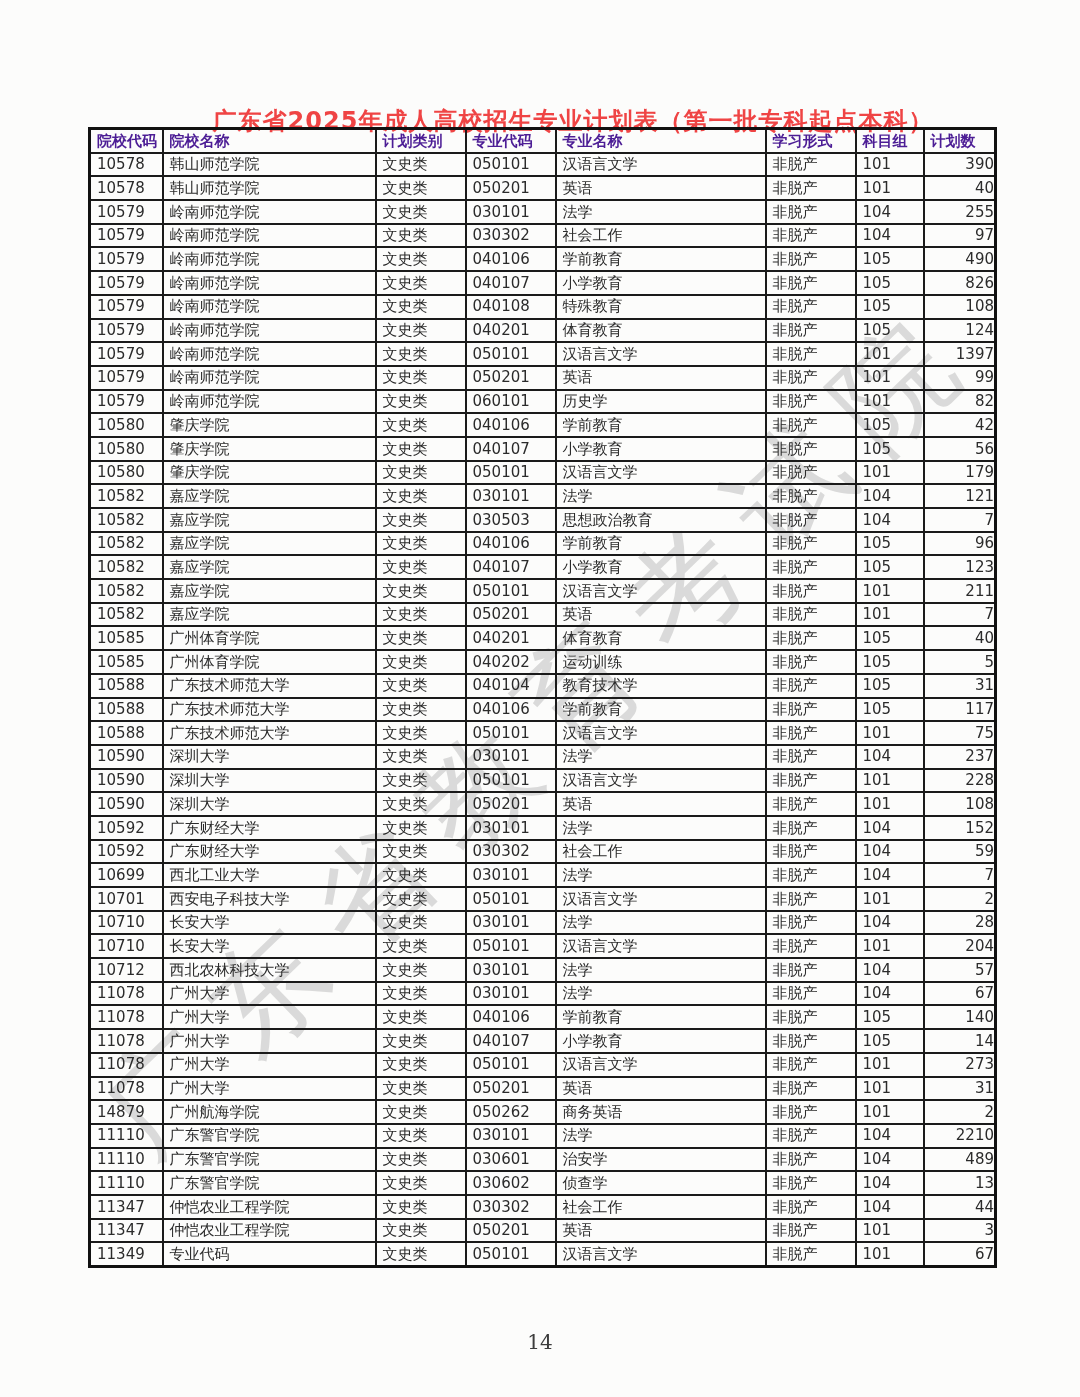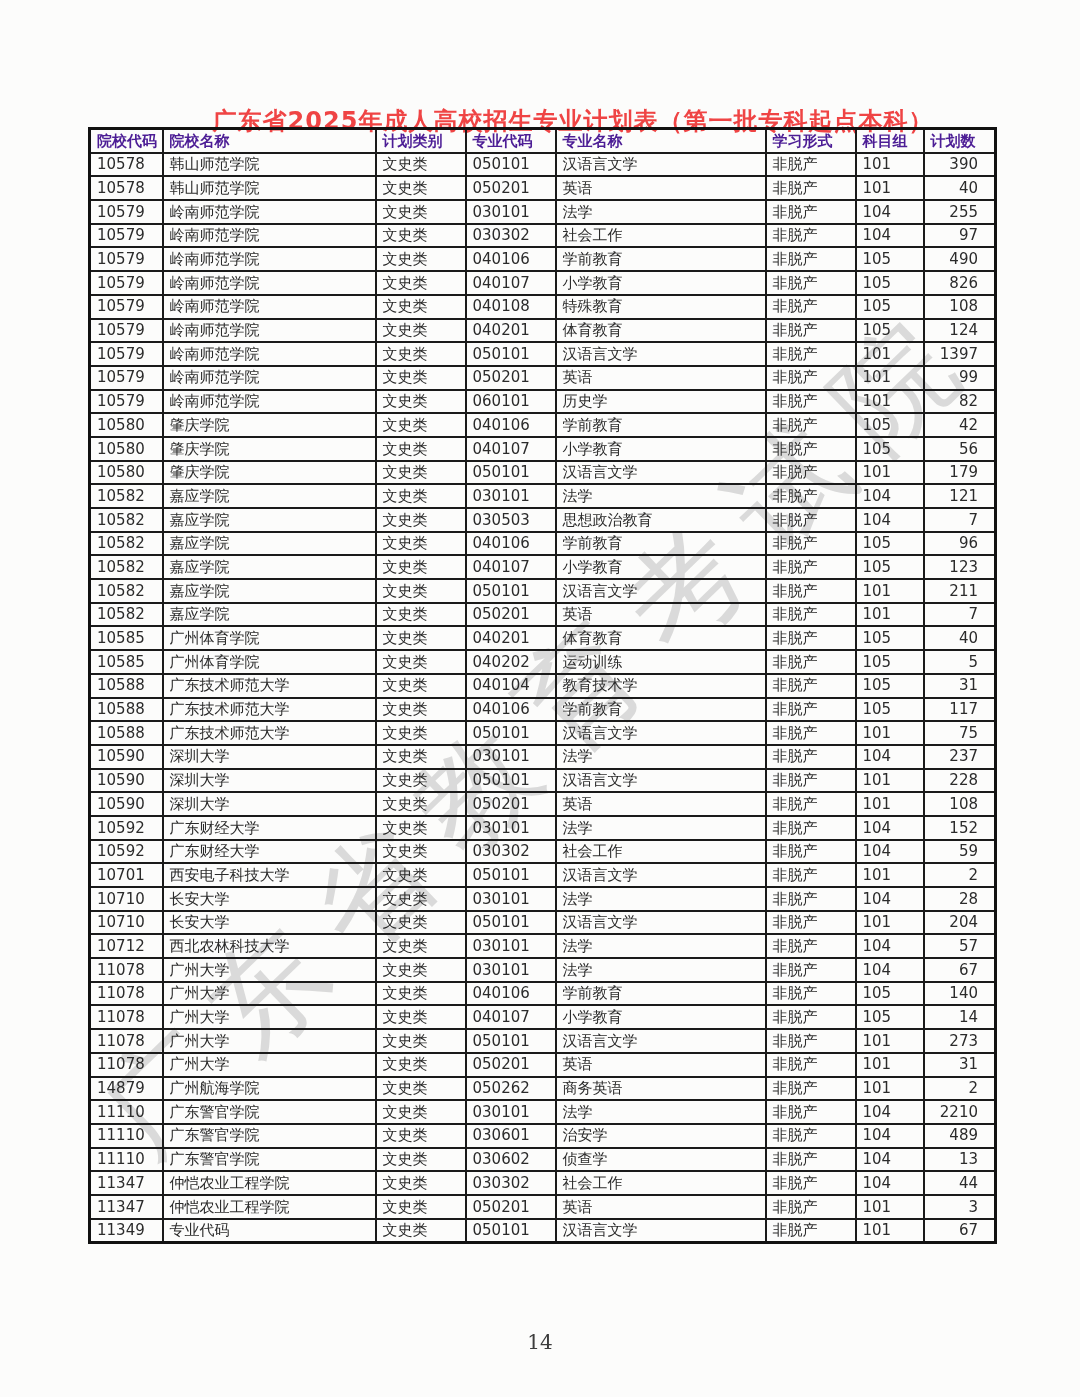--- a/index.html
+++ b/index.html
@@ -73,21 +73,21 @@
     text-align: left;
     font-weight: 700;
     color: #4c1d95;
   }
   table.plan-table td {
     font-weight: 400;
     color: #2b2b2b;
   }
   table.plan-table td:last-child {
     text-align: right;
-    padding-right: 16px;
+    padding-right: 0;
   }
   .page-number {
     position: absolute;
     top: 1330px; left: 0;
     width: 100%;
     text-align: center;
     font-family: "DejaVu Serif", serif;
     font-size: 20px;
     color: #3d3d3d;
     z-index: 2;
@@ -420,20 +420,30 @@
           <td>10592</td>
           <td>广东财经大学</td>
           <td>文史类</td>
           <td>030302</td>
           <td>社会工作</td>
           <td>非脱产</td>
           <td>104</td>
           <td>59</td>
         </tr>
         <tr>
+          <td>10699</td>
+          <td>西北工业大学</td>
+          <td>文史类</td>
+          <td>030101</td>
+          <td>法学</td>
+          <td>非脱产</td>
+          <td>104</td>
+          <td>7</td>
+        </tr>
+        <tr>
           <td>10701</td>
           <td>西安电子科技大学</td>
           <td>文史类</td>
           <td>050101</td>
           <td>汉语言文学</td>
           <td>非脱产</td>
           <td>101</td>
           <td>2</td>
         </tr>
         <tr>

